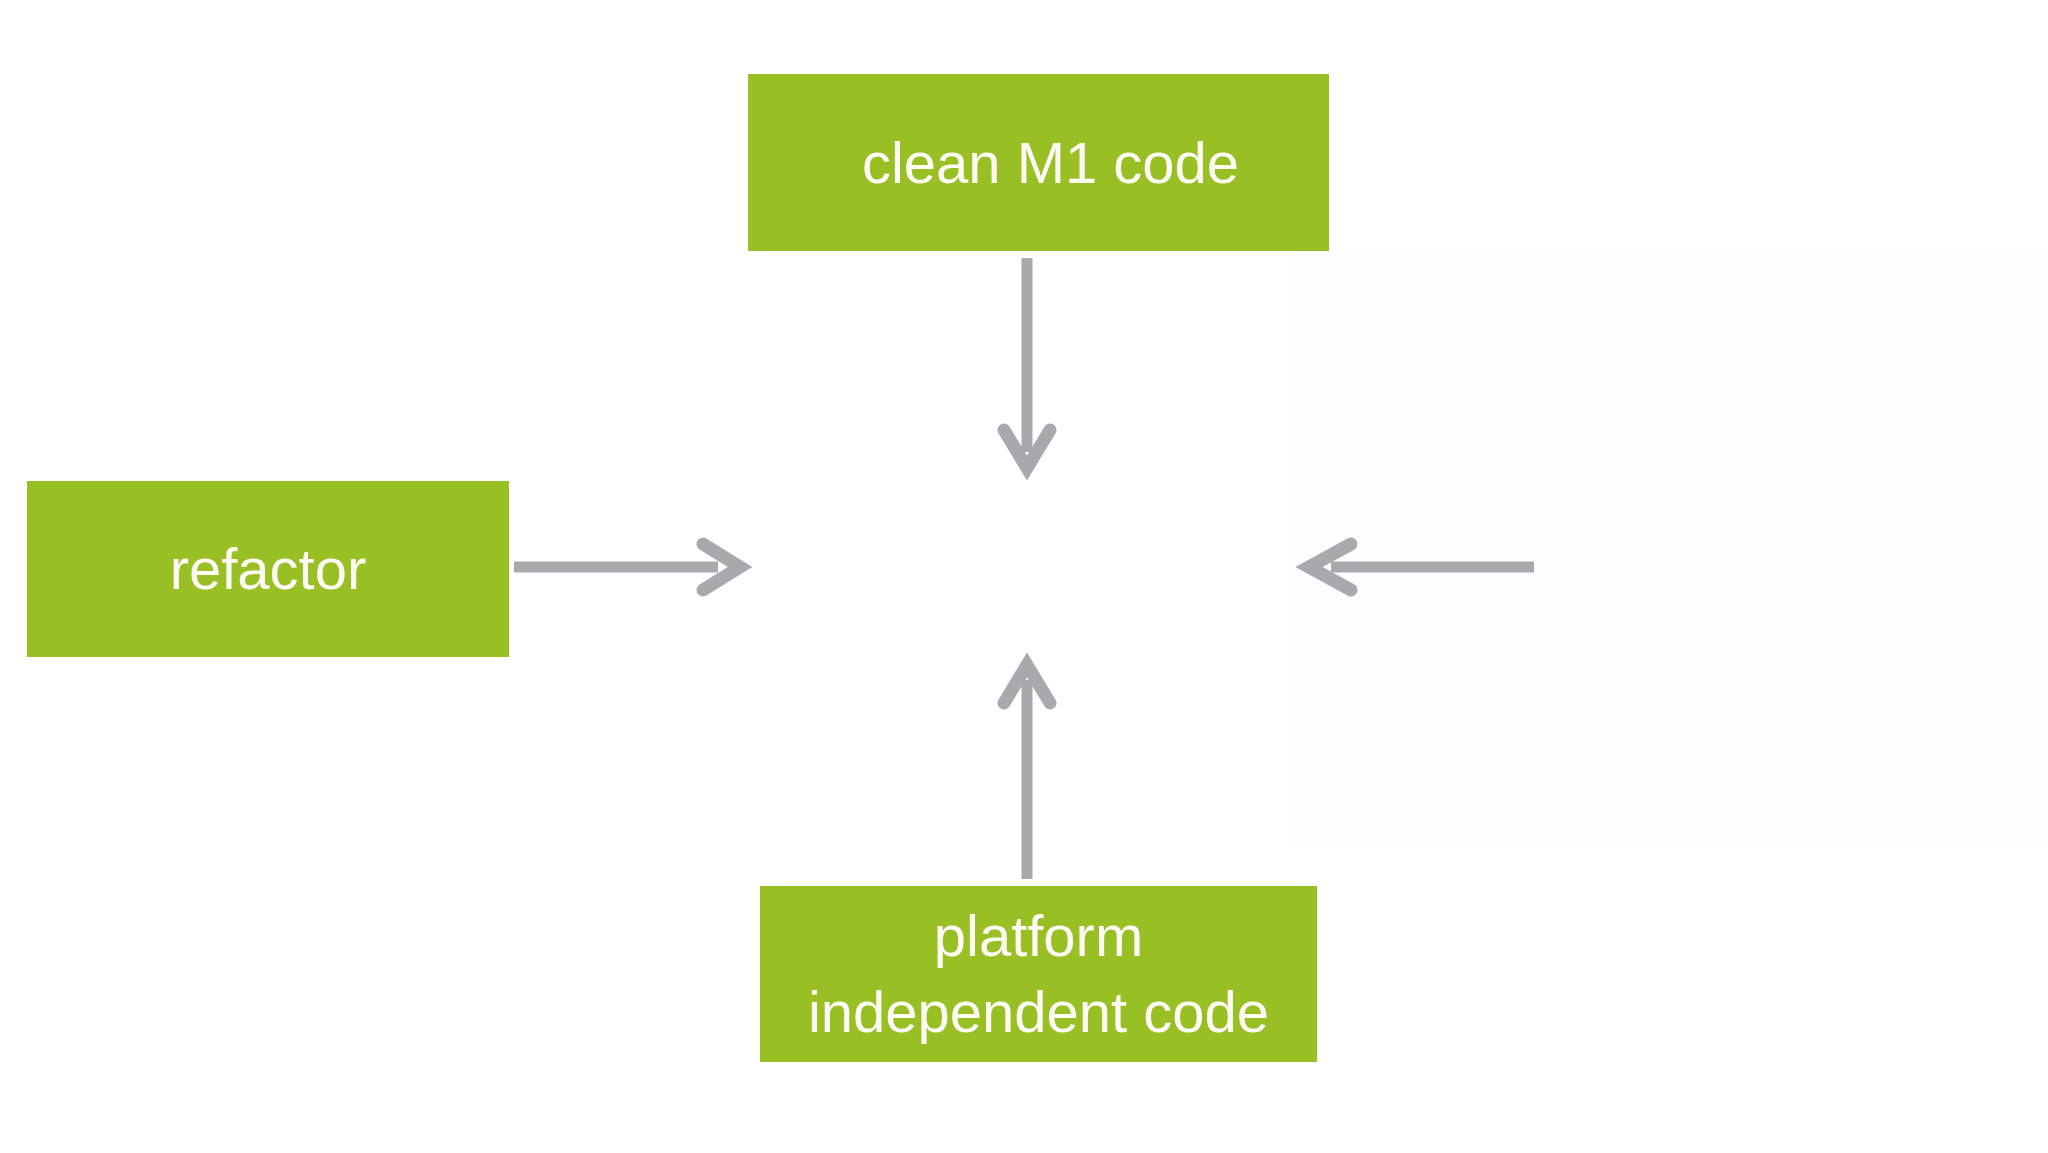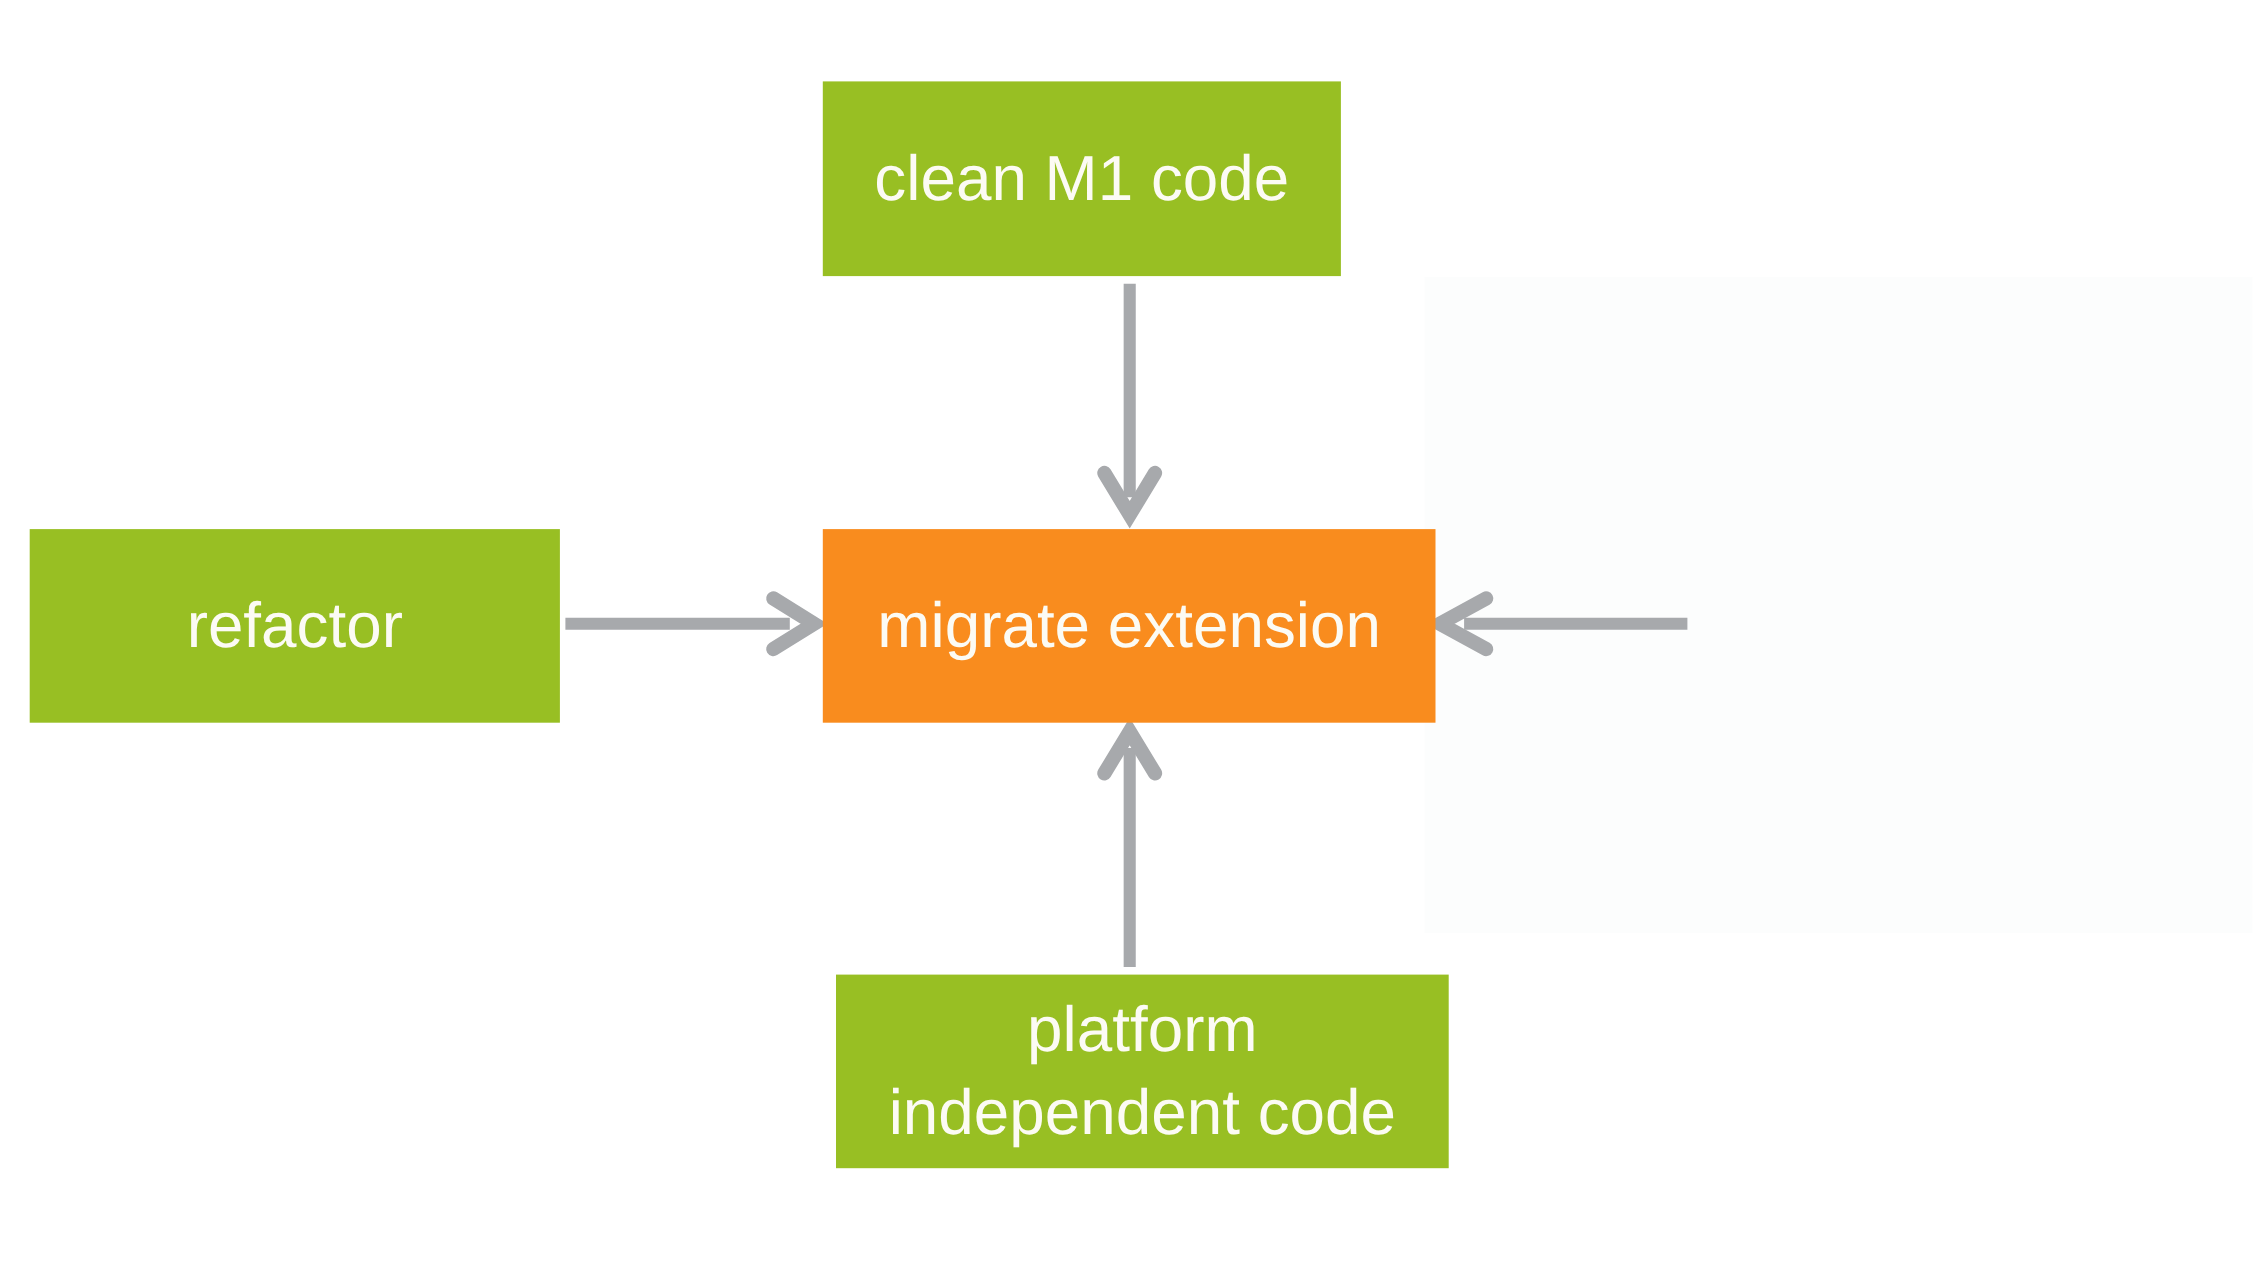--- a/index.html
+++ b/index.html
@@ -49,21 +49,21 @@
     justify-content: center;
     text-align: center;
     color: var(--node-text, #fcfbf4);
     font-size: 58px;
     line-height: 76px;
     white-space: pre-line;
   }
   .node.green  { background: var(--node-green, #98bf23); }
   .node.orange { background: var(--node-orange, #f98c1e); }
 
-  .node-top    { left: 748px;  top: 74px;  width: 471px; height: 177px; }
+  .node-top    { left: 748px;  top: 74px;  width: 557px; height: 177px; padding-left: 24px; }
   .node-left   { left: 27px;   top: 481px; width: 482px; height: 176px; }
   .node-center { left: 748px;  top: 481px; width: 557px; height: 176px; }
   .node-right  { left: 1535px; top: 480px; width: 480px; height: 177px; }
   .node-bottom { left: 760px;  top: 886px; width: 557px; height: 176px; }
 </style>
 </head>
 <body>
 
 <div class="canvas">
 
@@ -93,23 +93,20 @@
   </svg>
 
   <div class="node green node-top">
     <span>clean M1 code</span>
   </div>
 
   <div class="node green node-left">
     <span>refactor</span>
   </div>
 
-  <div class="node orange node-center">
-    <span>migrate extension</span>
-  </div>
 
 
   <div class="node green node-bottom">
     <span>platform
 independent code</span>
   </div>
 
 </div>
 
 </body></html>

